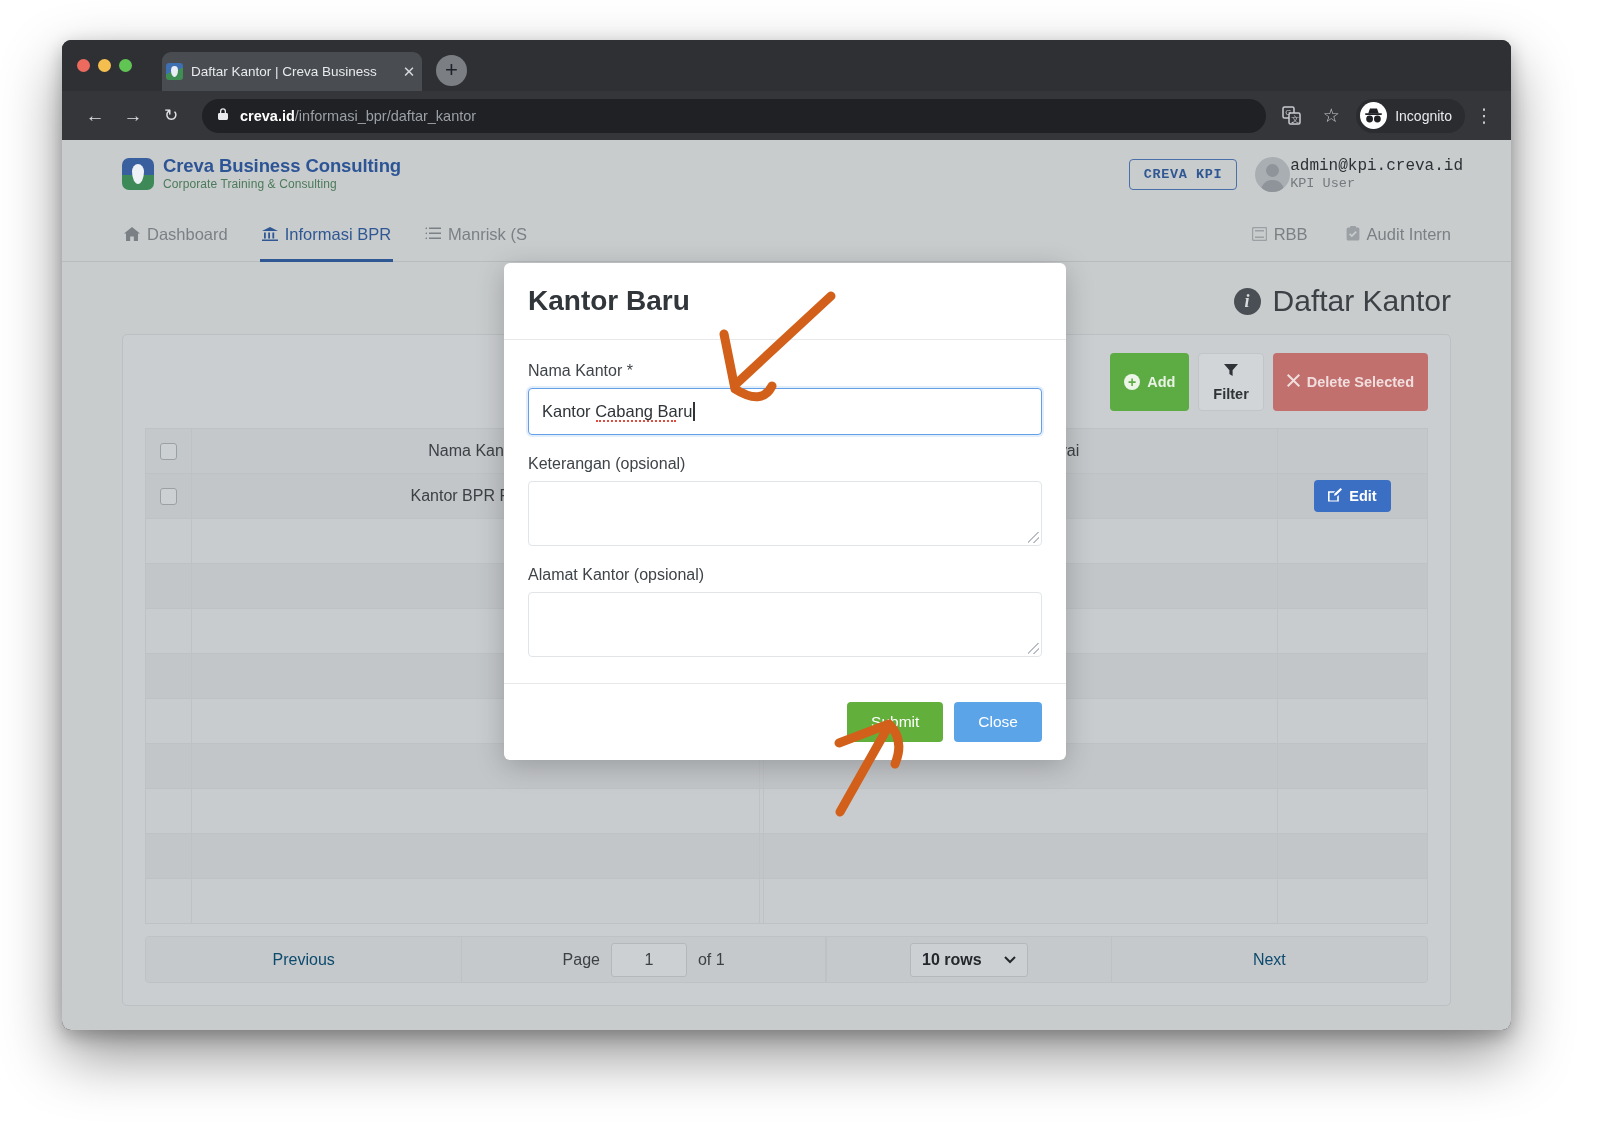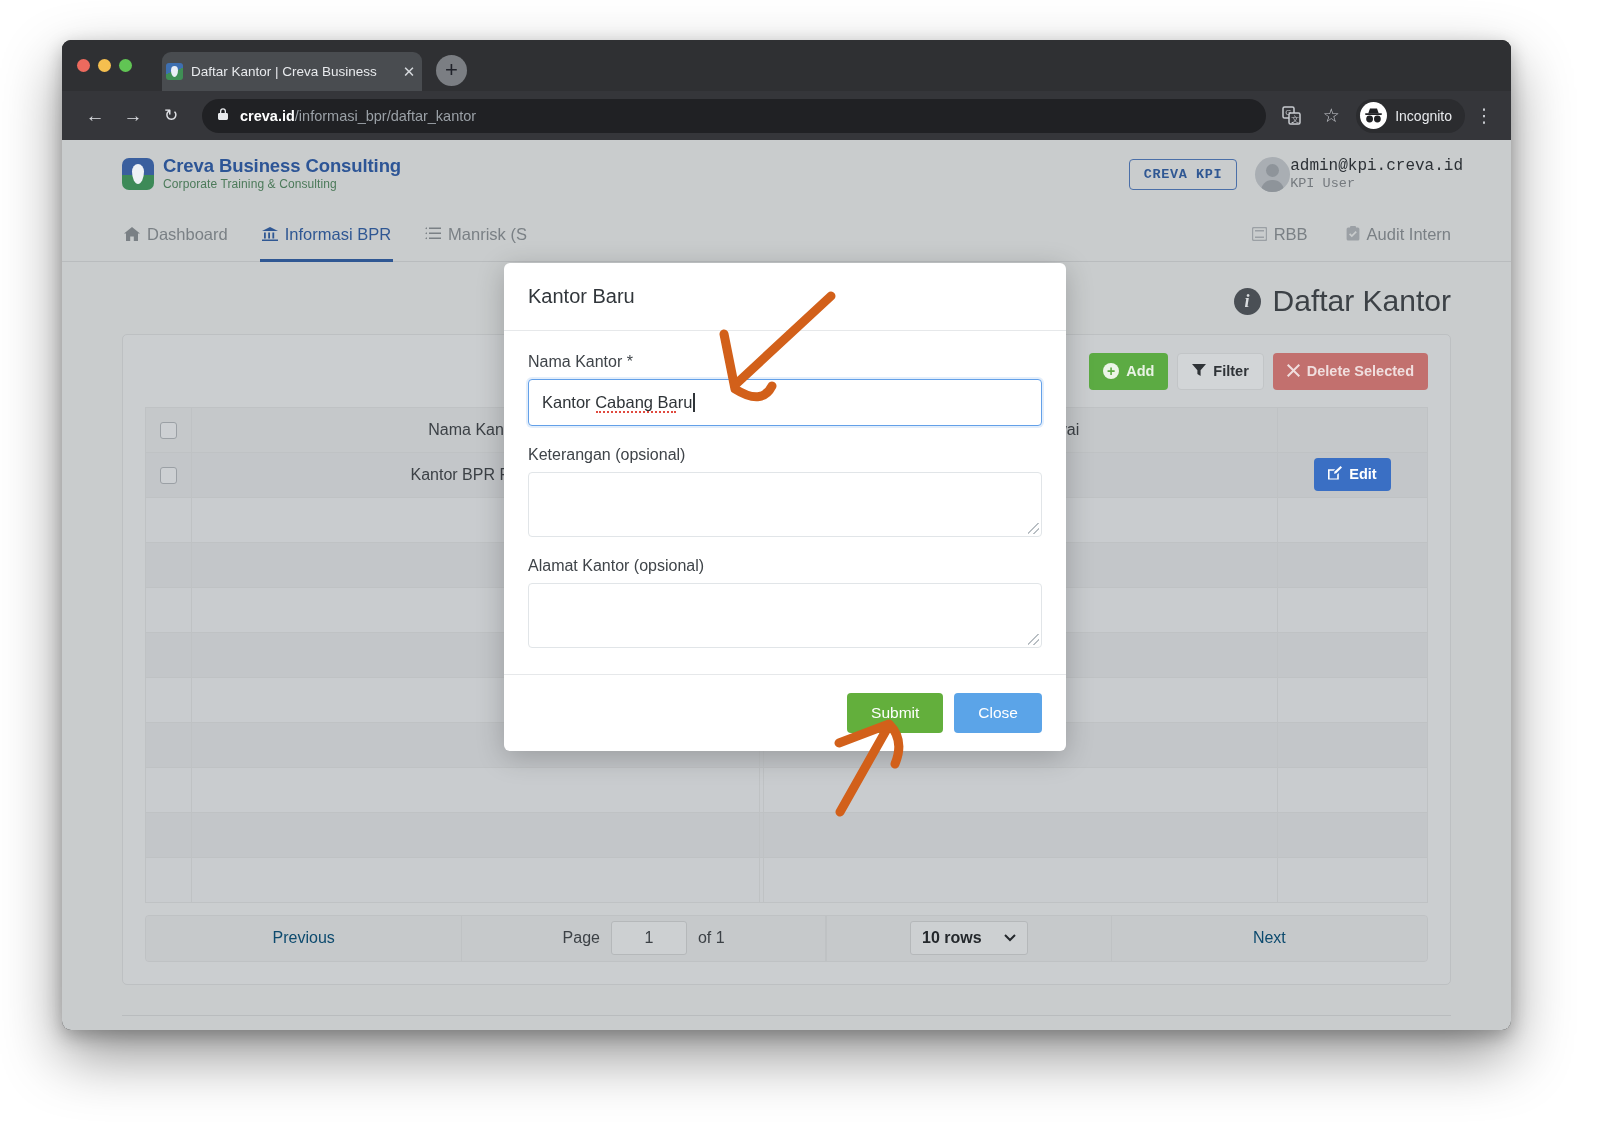--- a/index.html
+++ b/index.html
@@ -255,21 +255,21 @@
     display: flex; justify-content: flex-end; gap: 9px;
     margin-bottom: 17px;
   }
   .btn {
     display: inline-flex; align-items: center; gap: 7px;
     font-size: 14.5px; font-weight: 700;
     padding: 9px 14px; border-radius: 4px;
     line-height: 1;
   }
   .btn-add    { background: #5cab43; color: #e9f3e4; }
-  .btn-filter { background: #d2d5d7; color: #2f3337; border: 1px solid #c2c5c7; }
+  .btn-filter { background: #d2d5d7; color: #2f3337; border: 1px solid #c2c5c7; flex-direction: column; }
   .btn-del    { background: #c2706e; color: #f0dede; }
   .plus-circle {
     width: 16px; height: 16px; border-radius: 50%;
     background: #ecf5e8; color: #5cab43;
     font-size: 14px; font-weight: 700;
     display: flex; align-items: center; justify-content: center;
     line-height: 1;
   }
 
   table.data { width: 100%; border-collapse: collapse; }
@@ -353,21 +353,21 @@
     width: 562px;
     background: #ffffff;
     border-radius: 6px;
     box-shadow: 0 6px 28px rgba(0,0,0,0.22);
     z-index: 30;
   }
   .modal-head {
     padding: 22px 24px;
     border-bottom: 1px solid #e6e8ea;
   }
-  .modal-title { font-size: 20px; font-weight: 400; color: #31363b; }
+  .modal-title { font-size: 28px; font-weight: 700; color: #31363b; }
   .modal-body { padding: 22px 24px 26px 24px; }
   .field-label {
     font-size: 16px; color: #3f4449;
     margin-bottom: 8px;
   }
   .text-input {
     width: 100%; height: 47px;
     border: 1px solid #63a0e8;
     border-radius: 4px;
     box-shadow: 0 0 0 2px rgba(99,160,232,0.18);

